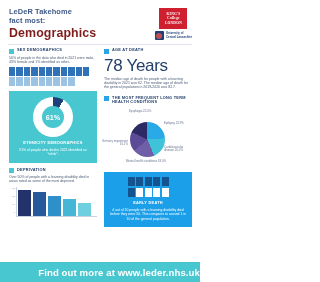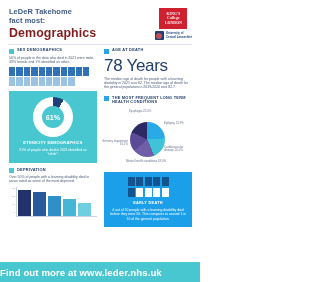--- a/index.html
+++ b/index.html
@@ -97,21 +97,21 @@
   .grid-people{display:flex;flex-wrap:wrap;gap:1.5px;width:44px;justify-content:center;}
   .gp{width:7px;height:9.5px;position:relative;}
   .gp i{position:absolute;left:2.4px;top:0;width:2.4px;height:2.4px;border-radius:50%;background:inherit;}
   .gp b{position:absolute;left:.6px;top:2.9px;width:5.8px;height:6.6px;background:inherit;
         border-radius:2px 2px 1px 1px;}
   .gp.dk{background:#13538f;}
   .gp.wh{background:#ffffff;}
 
   
   .footer{position:absolute;left:0;bottom:0;width:200px;height:20px;background:#49c7d0;
-          display:flex;align-items:center;justify-content:flex-start;}
+          display:flex;align-items:center;justify-content:flex-end;}
   .footer-txt{font-size:9.6px;font-weight:bold;color:#ffffff;letter-spacing:.1px;}
 </style>
 </head>
 <body>
 
 <div class="page">
 
   <div class="header">
     <div class="title-block">
       <div class="t-line1">LeDeR Takehome</div>

